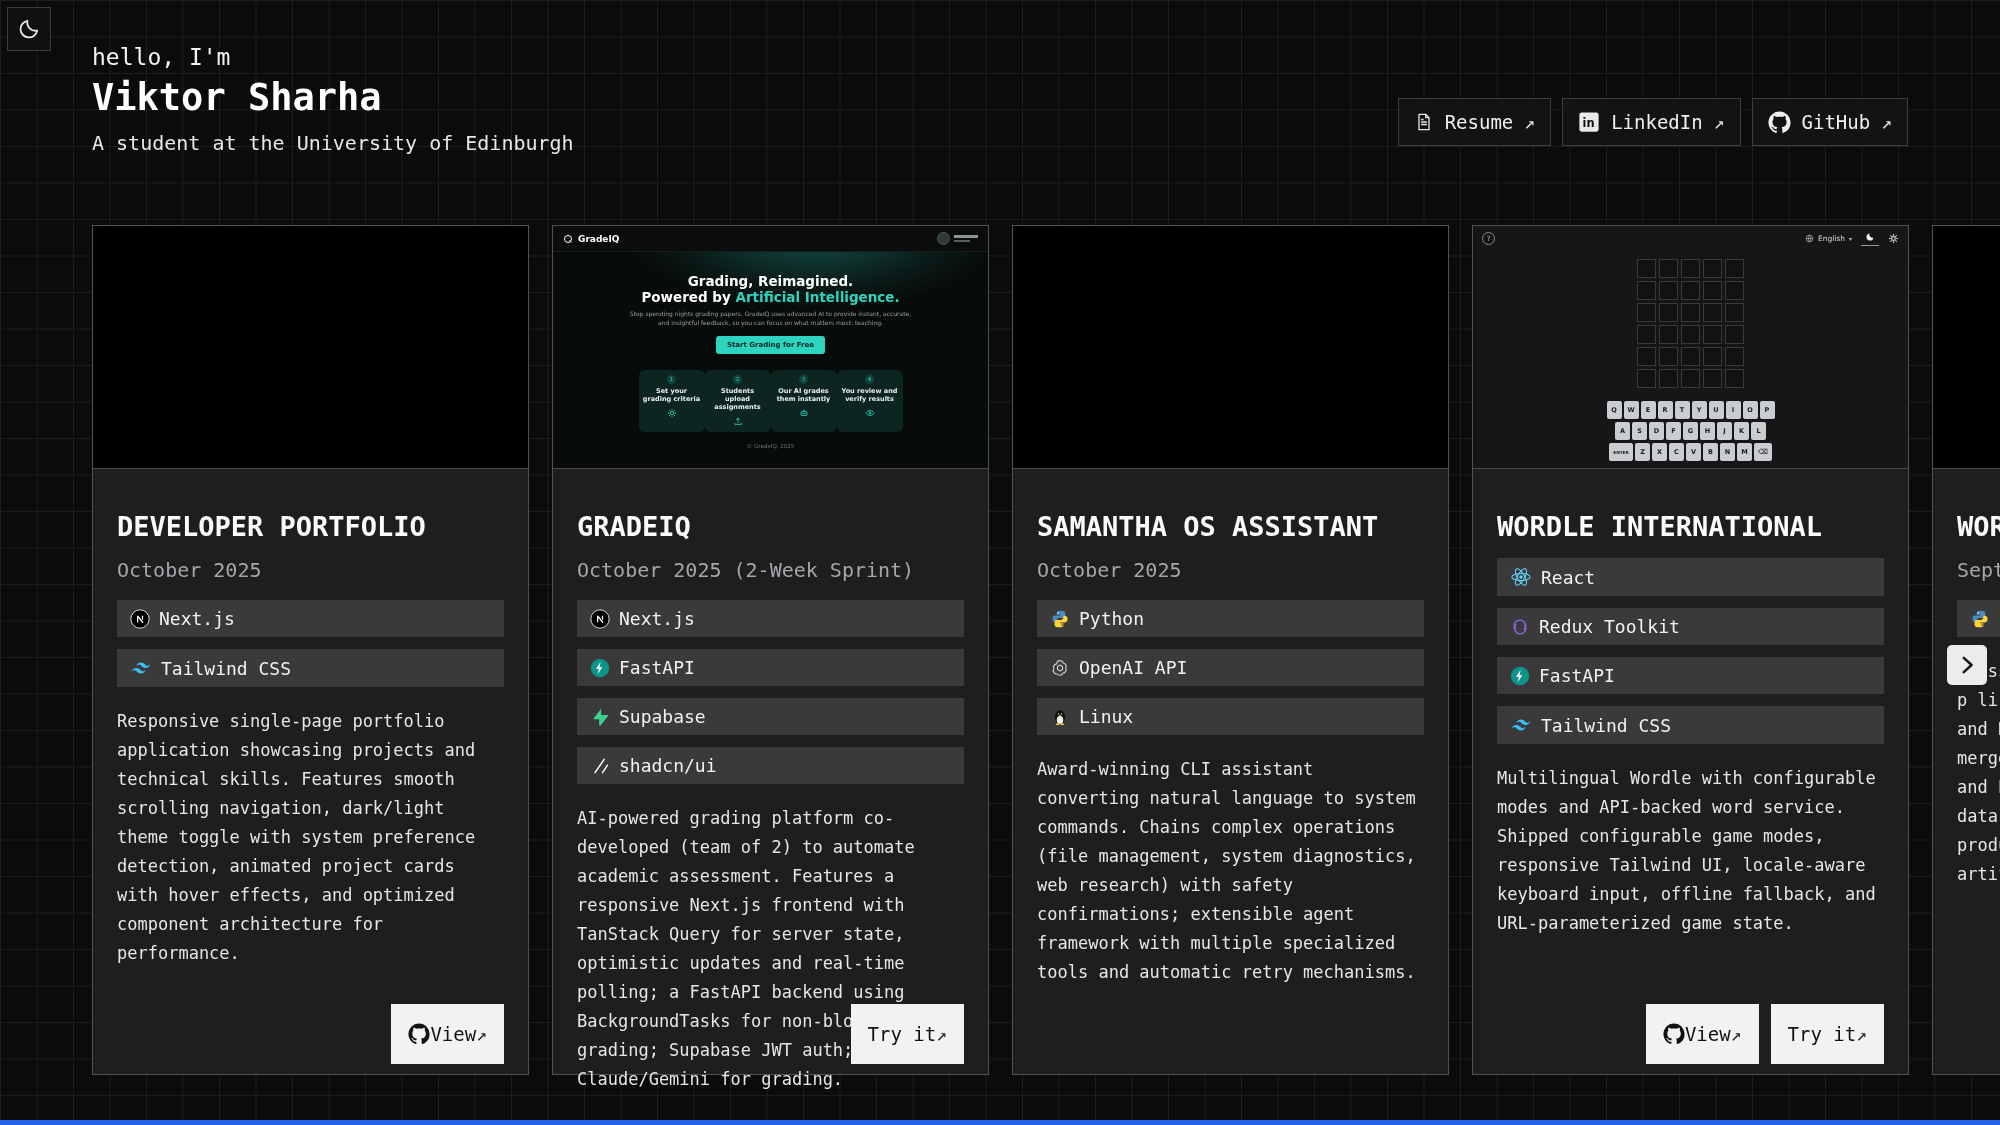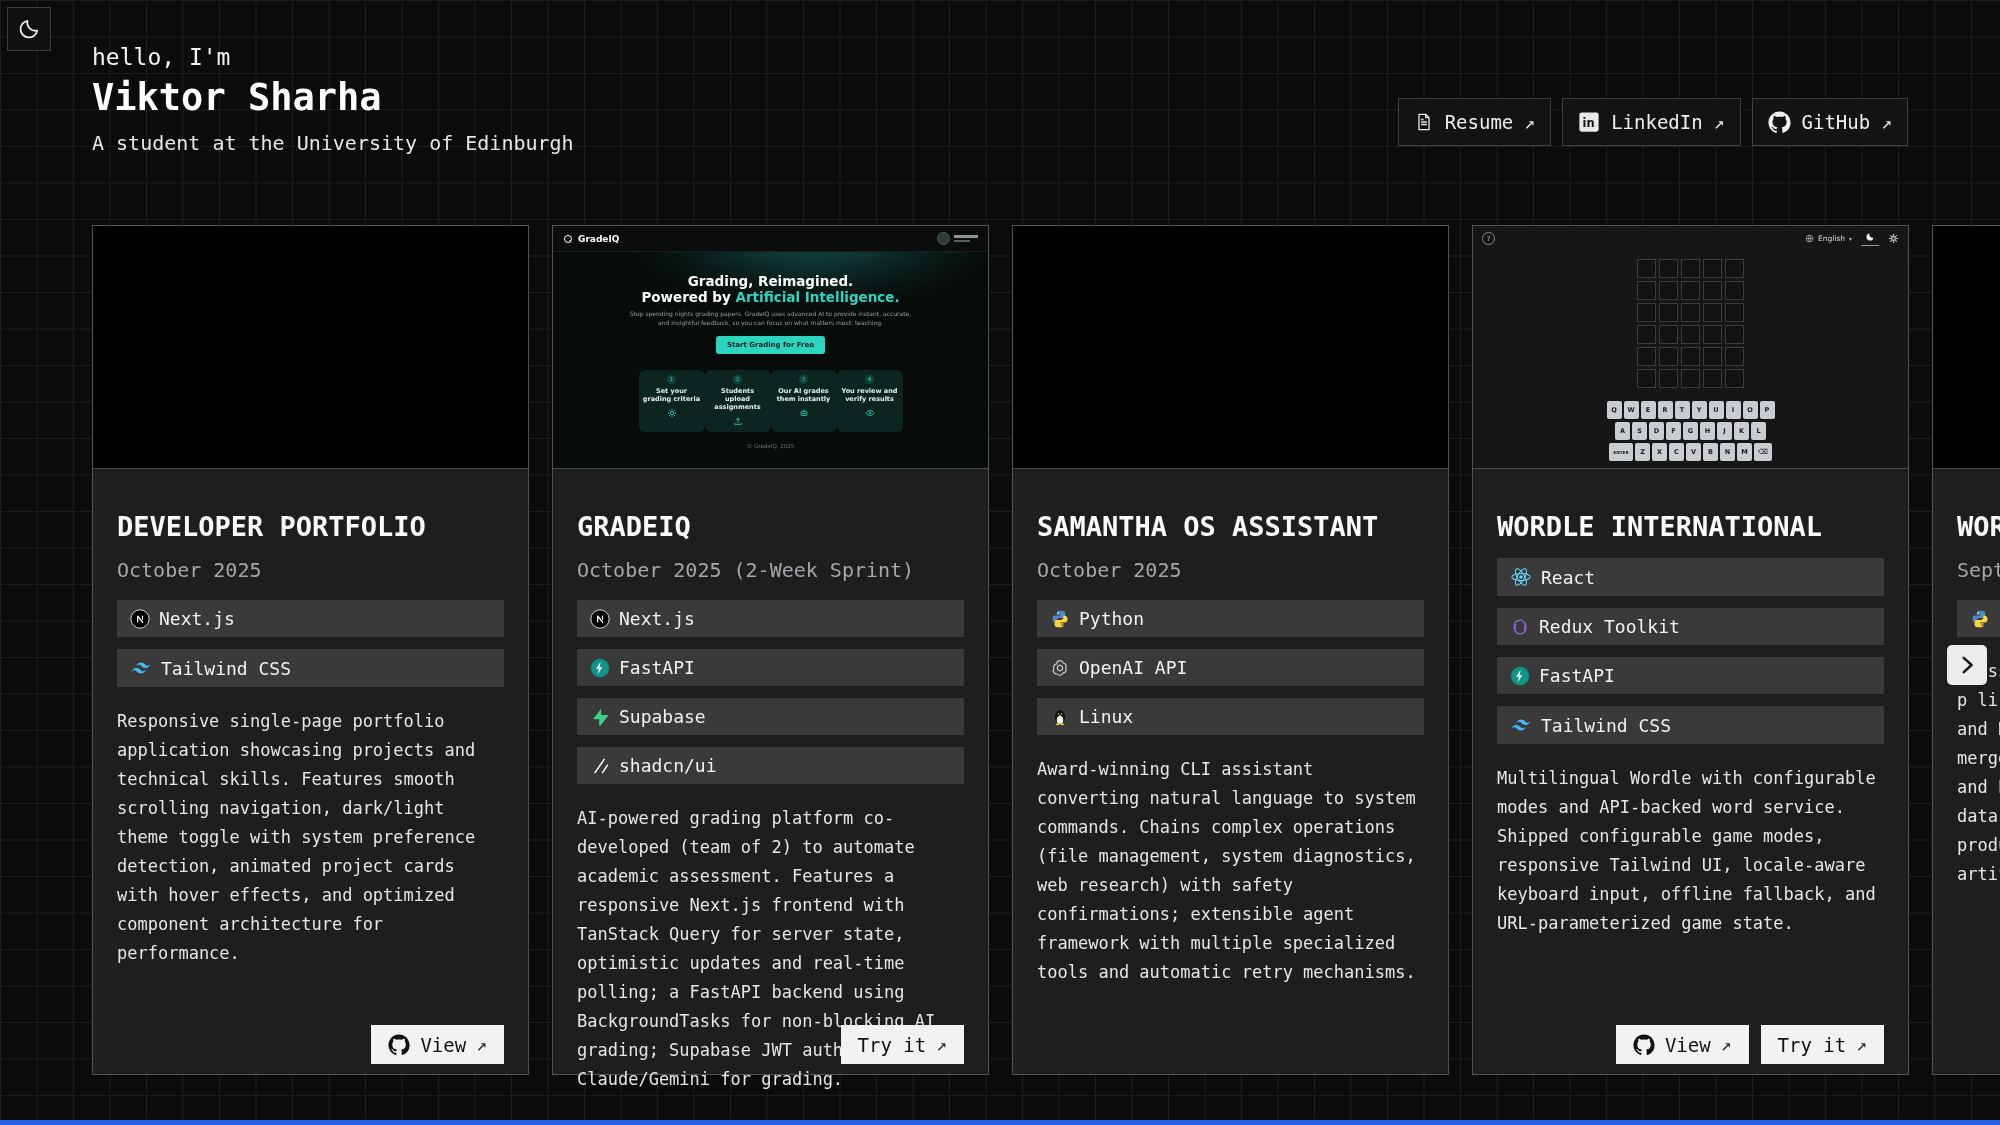--- a/index.html
+++ b/index.html
@@ -26,21 +26,21 @@
     box-sizing:border-box;position:relative;}
   .card-image{height:242px;background:#000;border-bottom:1px solid #4a4a4a;position:relative;overflow:hidden;}
   .card-body{padding:42px 24px 0 24px;position:relative;}
   .card-title{font-size:27px;font-weight:bold;color:#fafafa;margin:0 0 16px 0;}
   .card-date{font-size:20px;color:#a6a6ad;margin:0 0 18px 0;}
   .badges{display:flex;flex-wrap:wrap;gap:12px;flex-direction:column;}
   .badge{display:flex;align-items:center;gap:9px;background:#3a3a3a;color:#f2f2f2;
     padding:8px 13px;font-size:18px;}
   .desc{margin-top:20px;font-size:17px;line-height:29px;color:#e6e6e9;white-space:pre-line;}
   .card-footer{position:absolute;right:24px;bottom:10px;display:flex;gap:12px;}
-  .cta-btn{height:39px;display:flex;align-items:center;gap:10px;padding:0 17px;background:#f2f2f2;
+  .cta-btn{height:60px;display:flex;align-items:center;padding:0 17px;background:#f2f2f2;
     color:#121212;font-size:19px;font-family:inherit;border:none;cursor:pointer;}
   .cta-btn .arrow{color:#222;}
   
   .next-btn{position:absolute;left:1947px;top:645px;width:40px;height:40px;background:#ececec;
     border:none;border-radius:5px;display:flex;align-items:center;justify-content:center;cursor:pointer;z-index:6;}
   .bottom-scrollbar{position:absolute;left:0;bottom:0;width:100%;height:5px;background:#2563eb;z-index:7;}
   
   .giq{position:absolute;inset:0;background:#070b0a;font-family:"DejaVu Sans","Liberation Sans",sans-serif;}
   .giq-header{height:25px;display:flex;align-items:center;justify-content:space-between;padding:0 10px;
     background:#0a0d0c;border-bottom:1px solid #15201d;}

